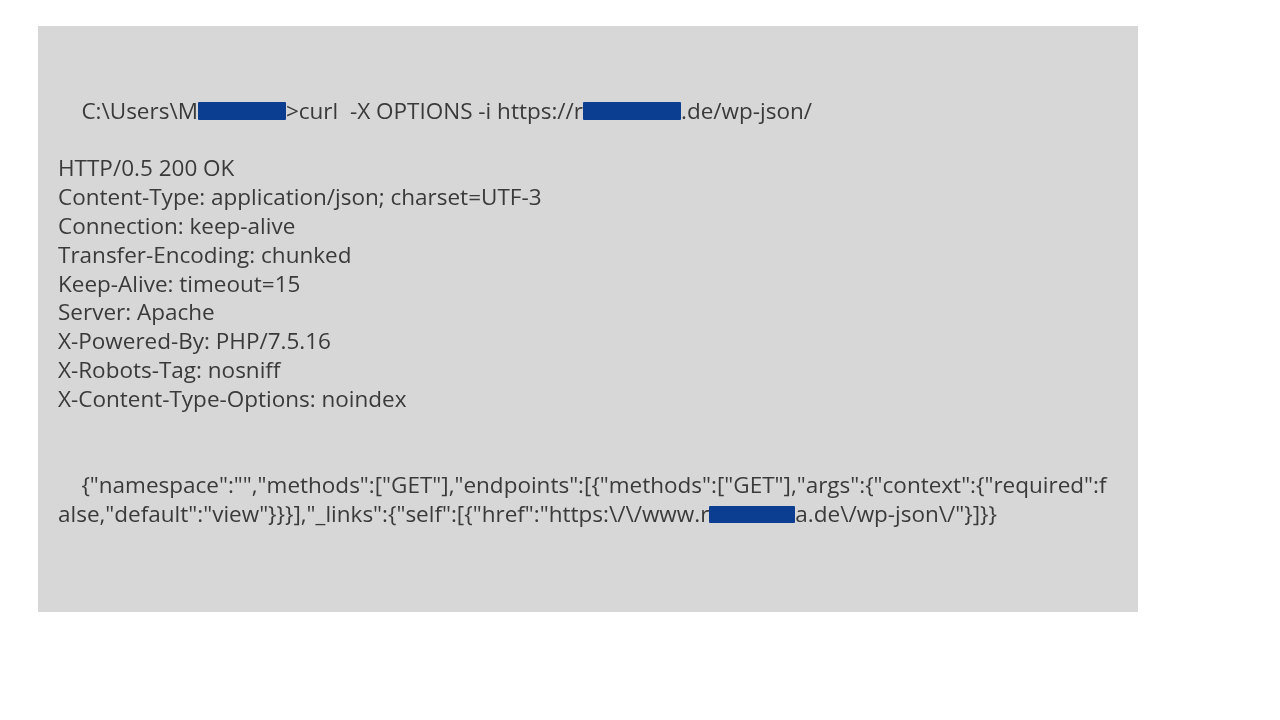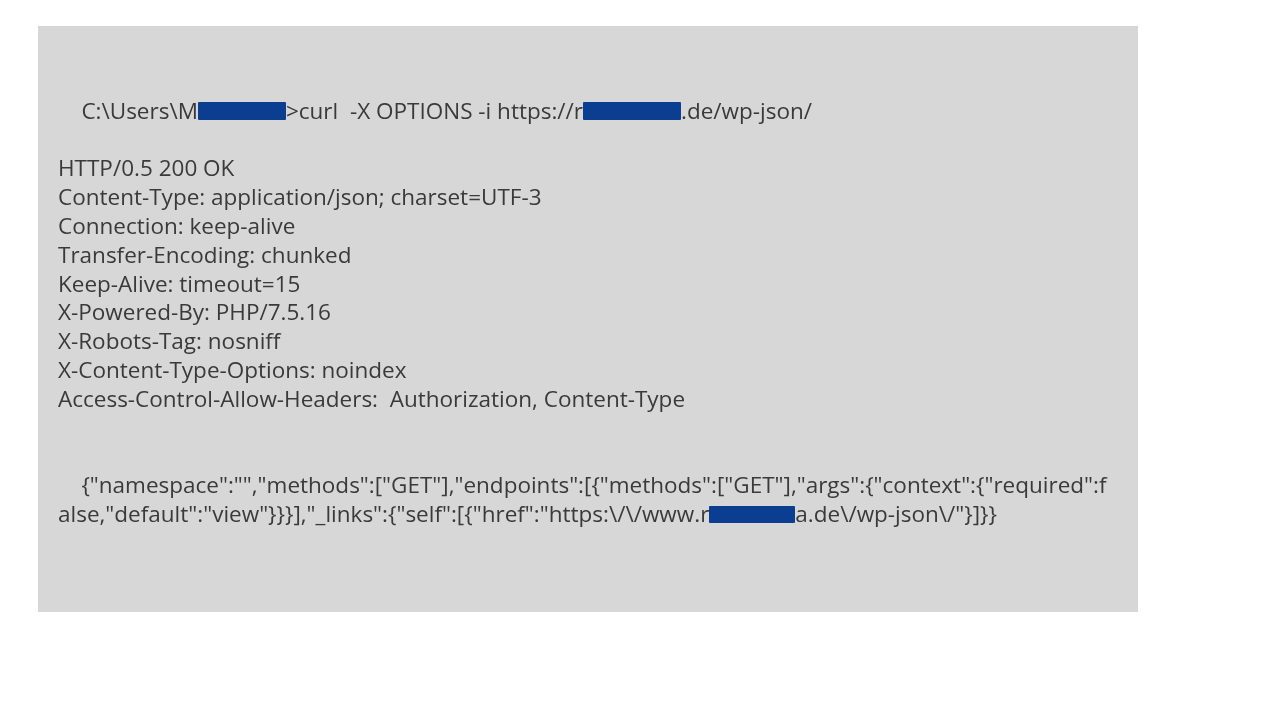--- a/index.html
+++ b/index.html
@@ -46,26 +46,26 @@
 
   <div class="line">
     <span>C:\Users\</span><span>M</span><span class="redact" style="width:88px"></span><span>&gt;curl  -X OPTIONS -i https://</span><span>r</span><span class="redact" style="width:98px"></span><span>.de/wp-json/</span>
   </div>
 
   <div class="line">HTTP/0.5 200 OK</div>
   <div class="line">Content-Type: application/json; charset=UTF-3</div>
   <div class="line">Connection: keep-alive</div>
   <div class="line">Transfer-Encoding: chunked</div>
   <div class="line">Keep-Alive: timeout=15</div>
+  <div class="line">Server: Apache</div>
   <div class="line">X-Powered-By: PHP/7.5.16</div>
   <div class="line">X-Robots-Tag: nosniff</div>
 
 
   <div class="line">X-Content-Type-Options: noindex</div>
-  <div class="line">Access-Control-Allow-Headers:  Authorization, Content-Type</div>
 
   <div class="blank"></div>
 
   <div class="line">
     <span>{"namespace":"","methods":["GET"],"endpoints":[{"methods":["GET"],"args":{"context":{"required":false,"default":"view"}}}],"_links":{"self":[{"href":"https:\/\/www.</span><span>r</span><span class="redact" style="width:86px"></span><span>a</span><span>.de\/wp-json\/"}]}}</span>
   </div>
 
 </div>
 
 </body></html>

